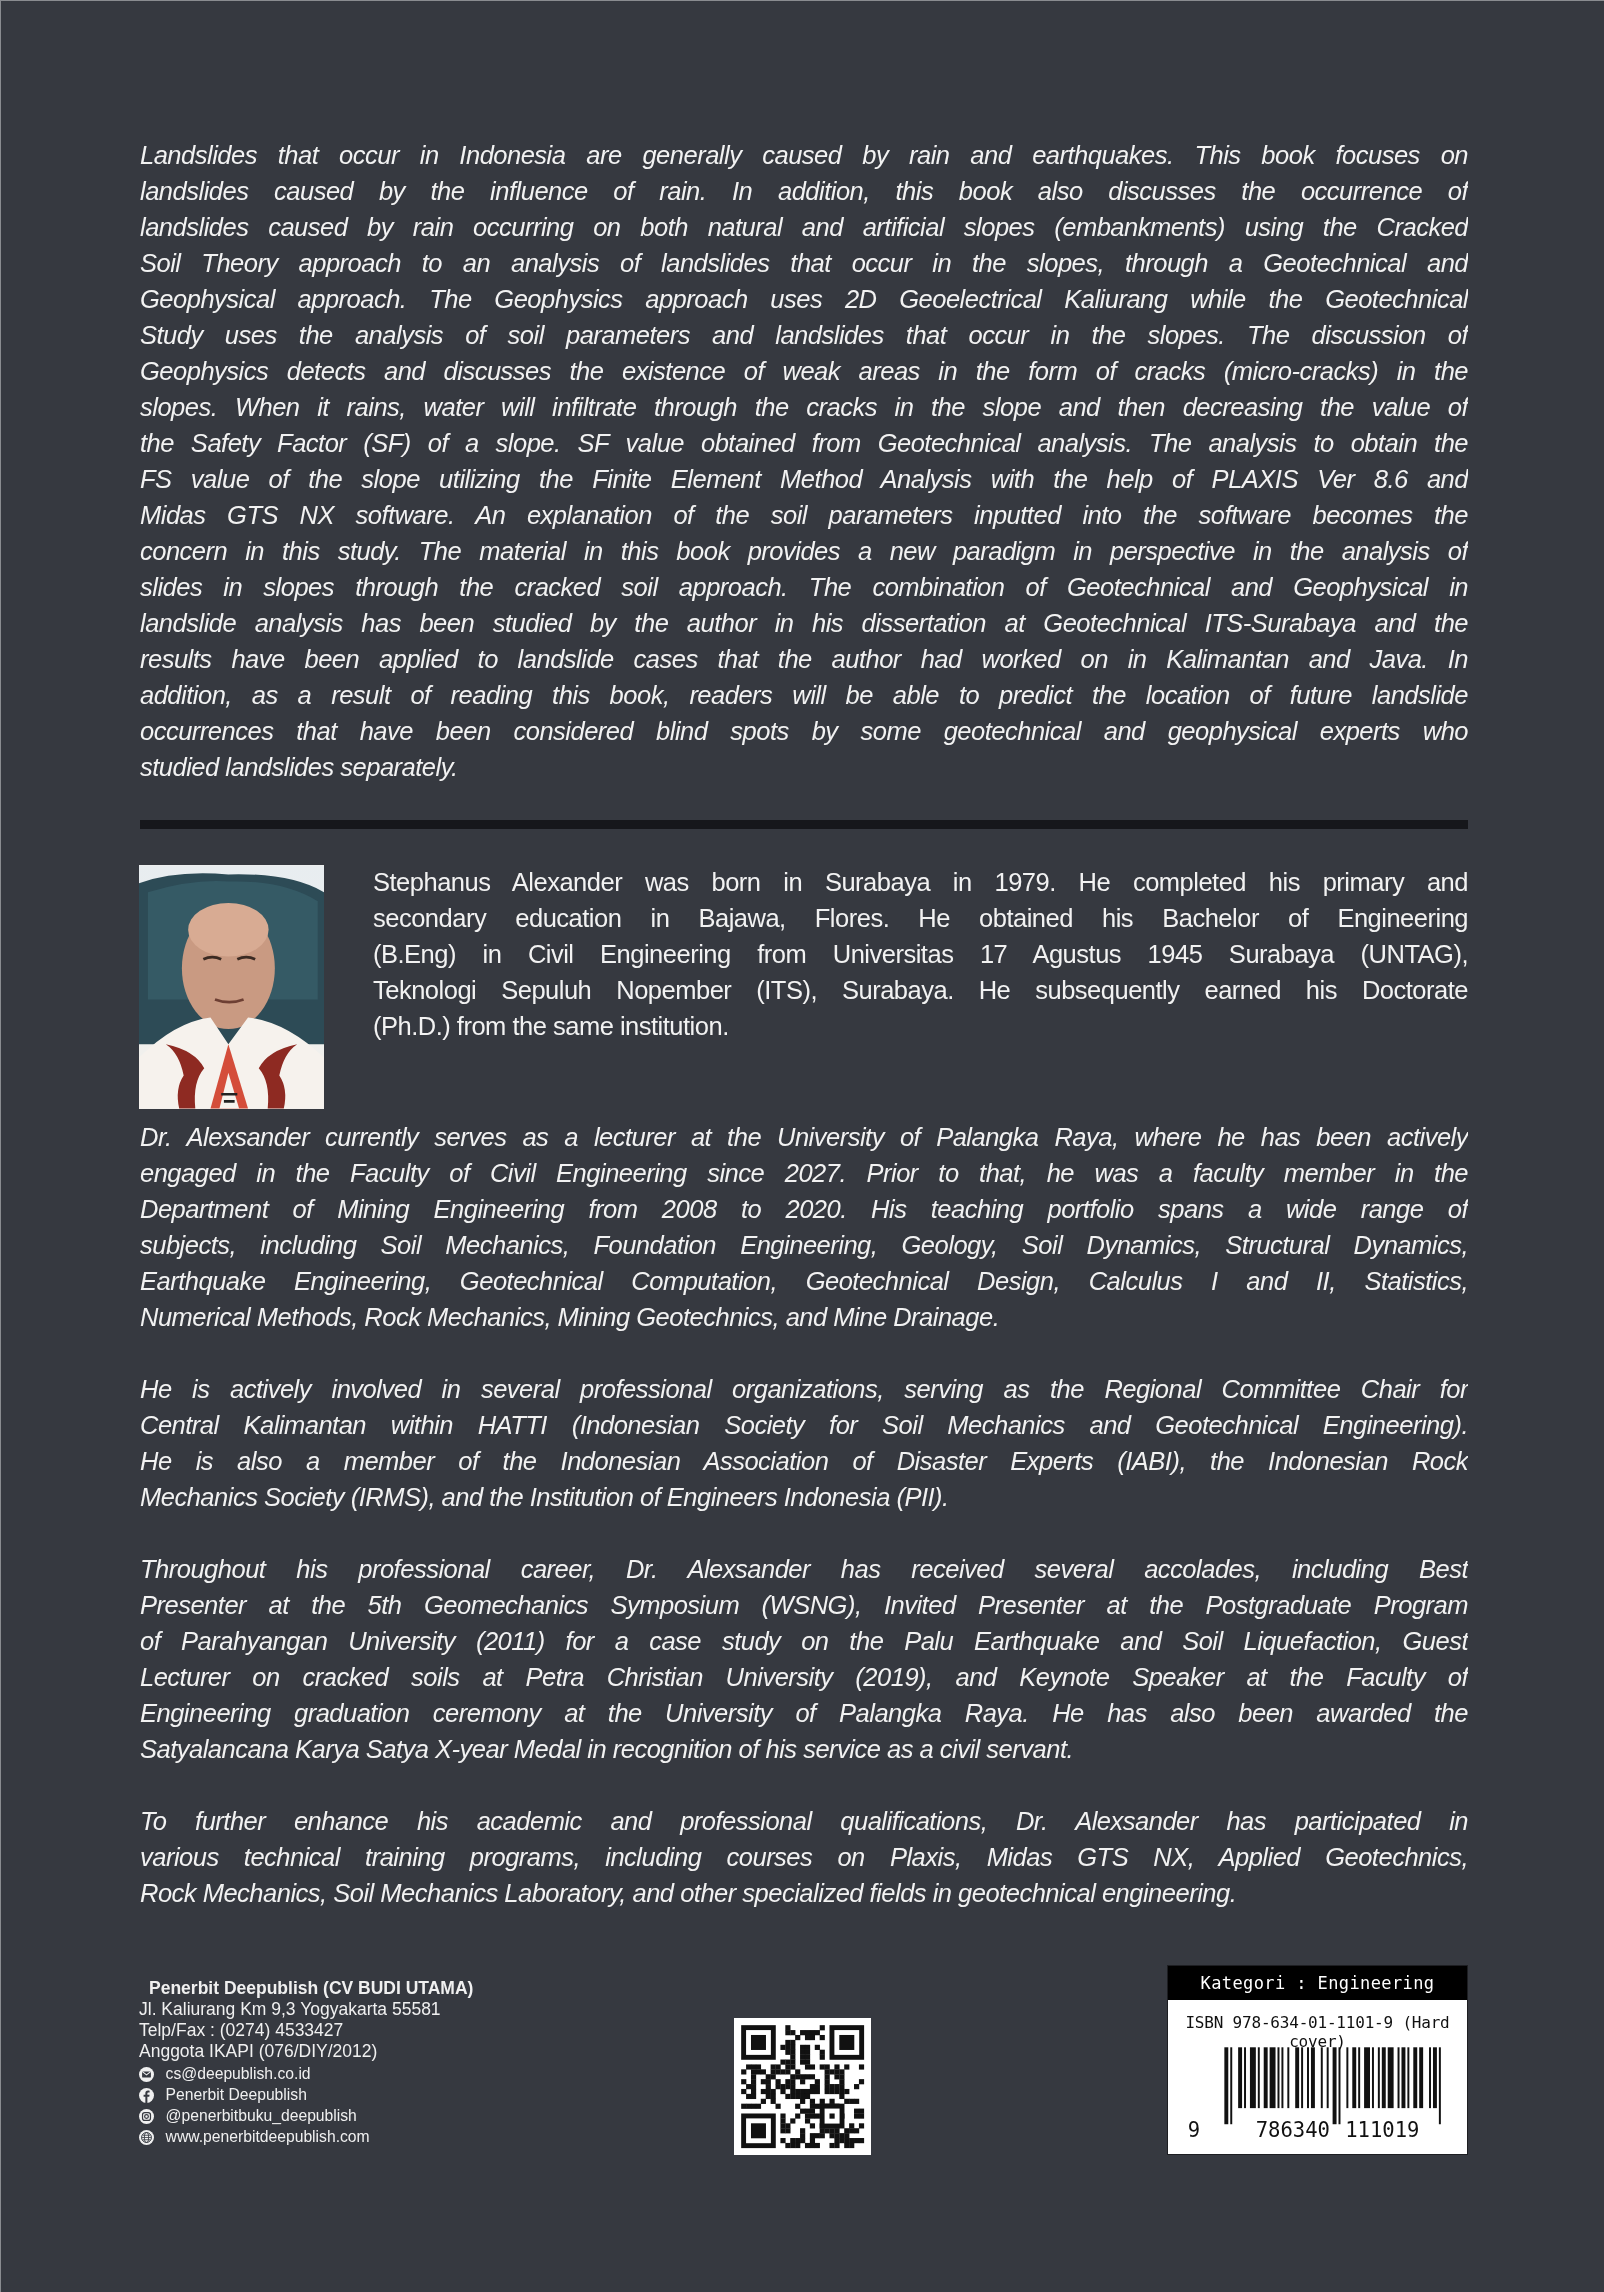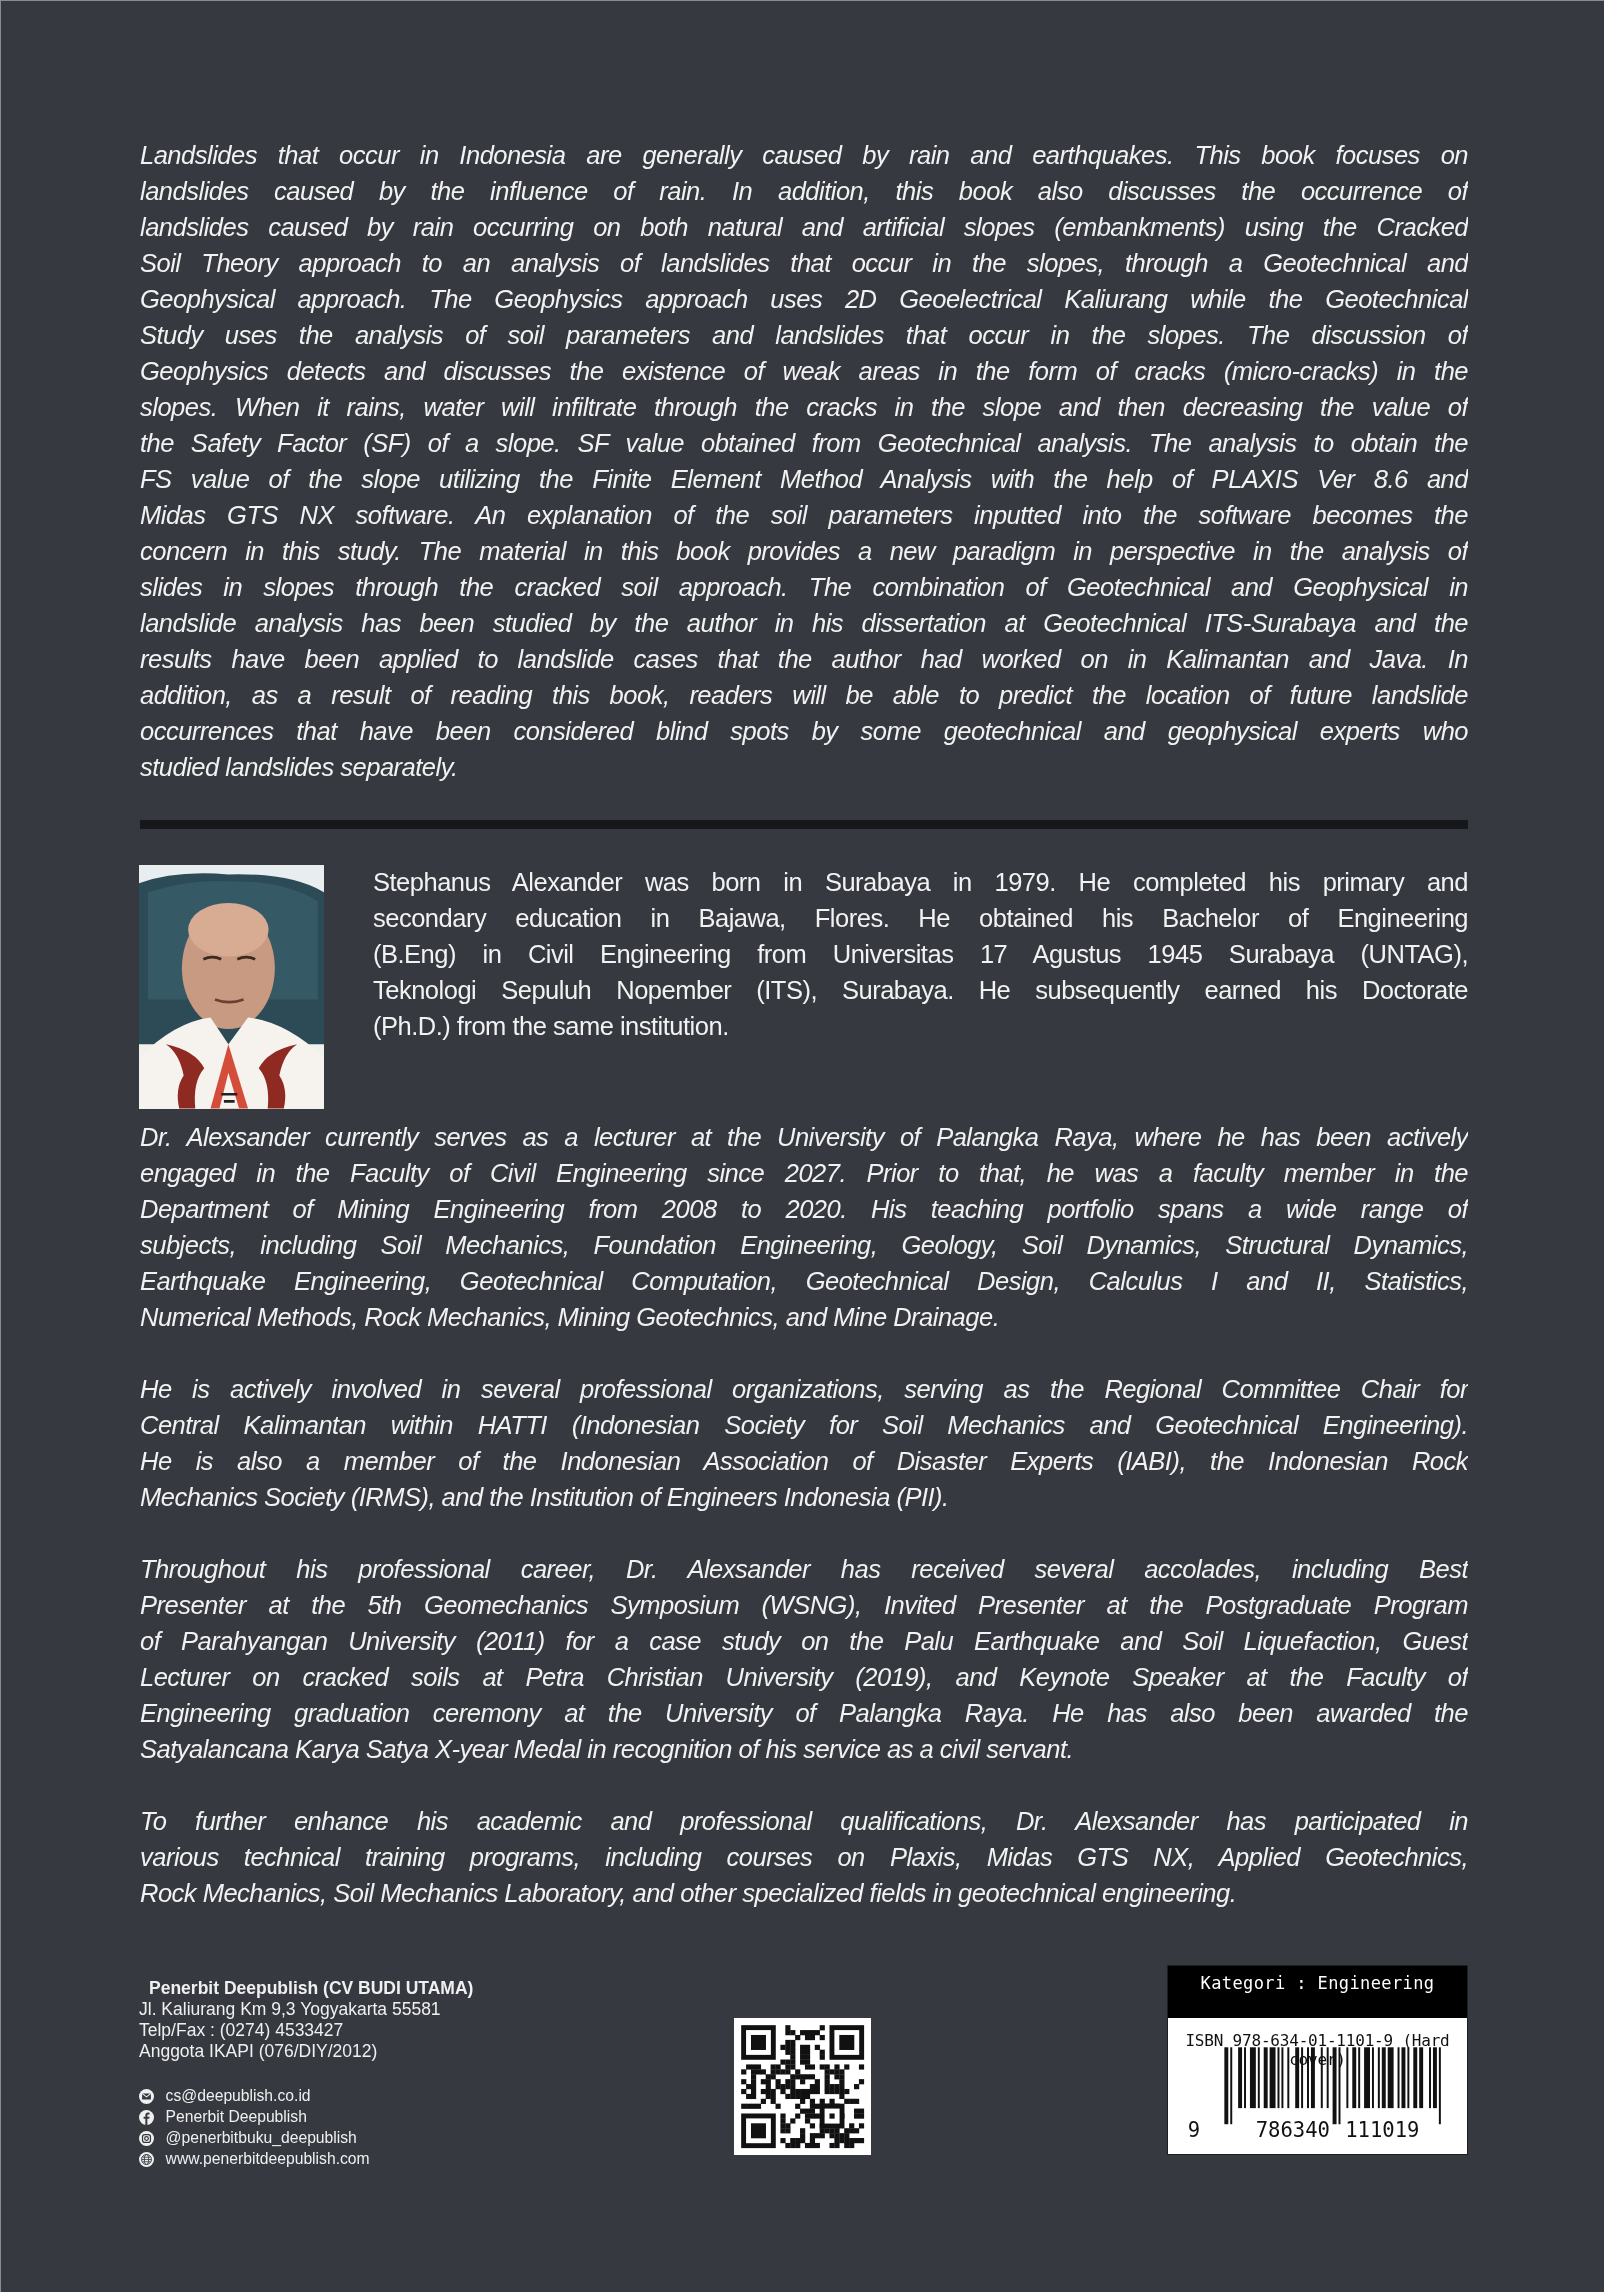--- a/index.html
+++ b/index.html
@@ -27,26 +27,26 @@
   #author-photo {
     position: absolute; left: 138px; top: 864px; width: 185px; height: 244px;
     background: #f4f2ee; overflow: hidden;
   }
   #author-intro { left: 372px; width: 1095px; top: 863px; }
   #author-bio { top: 1118px; font-style: italic; }
 
   
   #publisher { position: absolute; left: 138px; top: 1977px; font-size: 17.5px; line-height: 21px; color: #f0f0f0; }
   #publisher .name { font-weight: bold; margin-left: 10px; }
-  #publisher .contacts { margin-top: 23px; text-align: right; }
+  #publisher .contacts { margin-top: 1px; text-align: right; }
   #publisher .contact { display: flex; align-items: center; height: 21px; font-size: 15.7px; }
   #publisher .contact .ico { width: 15px; height: 15px; margin-right: 11.6px; display: inline-block; }
   #qr { position: absolute; left: 733px; top: 2017px; width: 137px; height: 137px; background: #fff; }
   #isbn-box { position: absolute; left: 1166px; top: 1964px; width: 301px; height: 190px; background: #fff; border: 1.8px solid #1d1e22; box-sizing: border-box; }
-  #isbn-box .cat { background: #000; color: #fff; height: 52px; line-height: 34px; text-align: center; font-family: "DejaVu Sans Mono", monospace; font-size: 17px; letter-spacing: 0.4px; }
+  #isbn-box .cat { background: #000; color: #fff; height: 34px; line-height: 34px; text-align: center; font-family: "DejaVu Sans Mono", monospace; font-size: 17px; letter-spacing: 0.4px; }
   #isbn-box .isbn { font-family: "DejaVu Sans Mono", monospace; font-size: 16px; color: #111; text-align: center; margin-top: 13.4px; letter-spacing: -0.2px; }
   #isbn-box svg { position: absolute; left: 0; top: 81px; }
 </style>
 </head>
 <body>
 
 <div id="abstract" class="text-block">
     <div class="para">
       <span class="line">Landslides that occur in Indonesia are generally caused by rain and earthquakes. This book focuses on</span>
       <span class="line">landslides caused by the influence of rain. In addition, this book also discusses the occurrence of</span>

